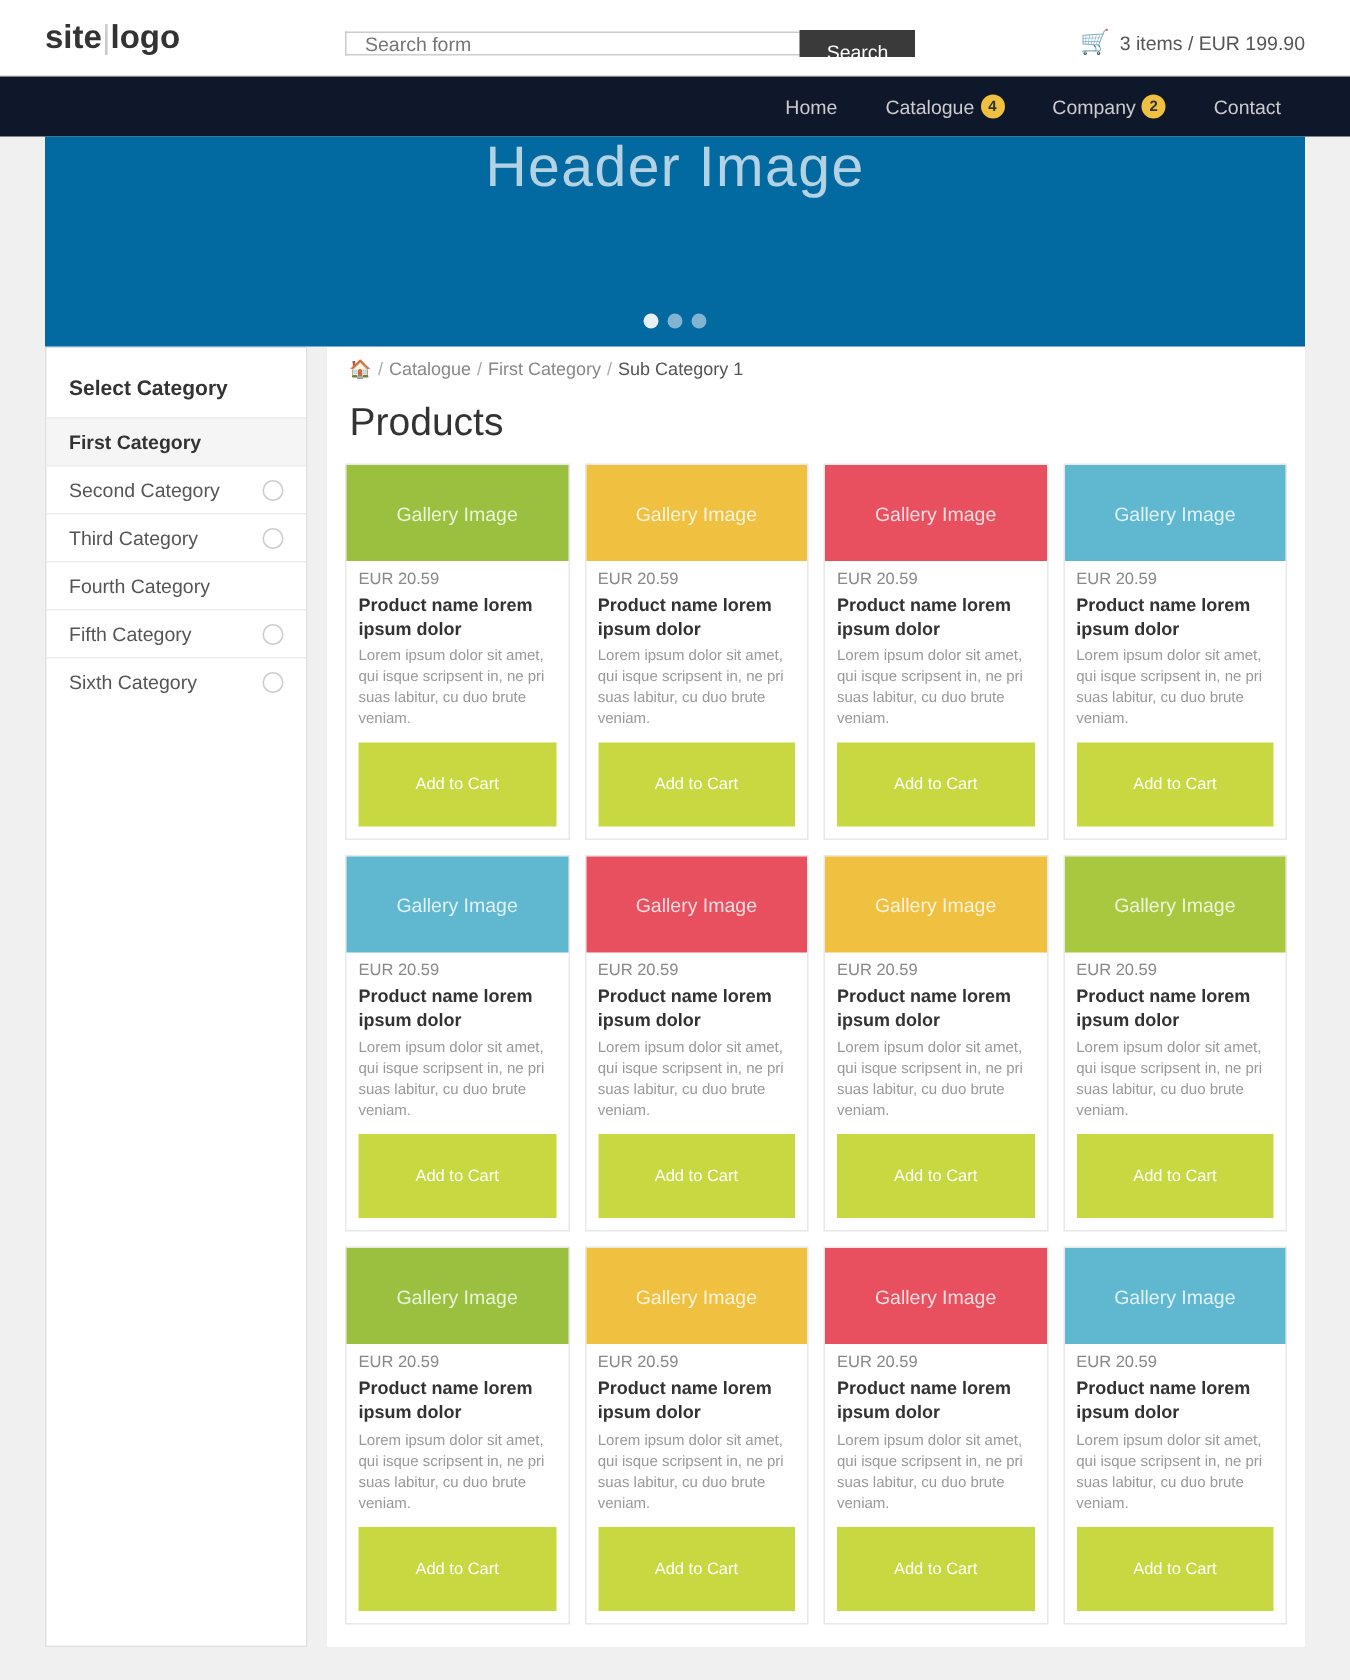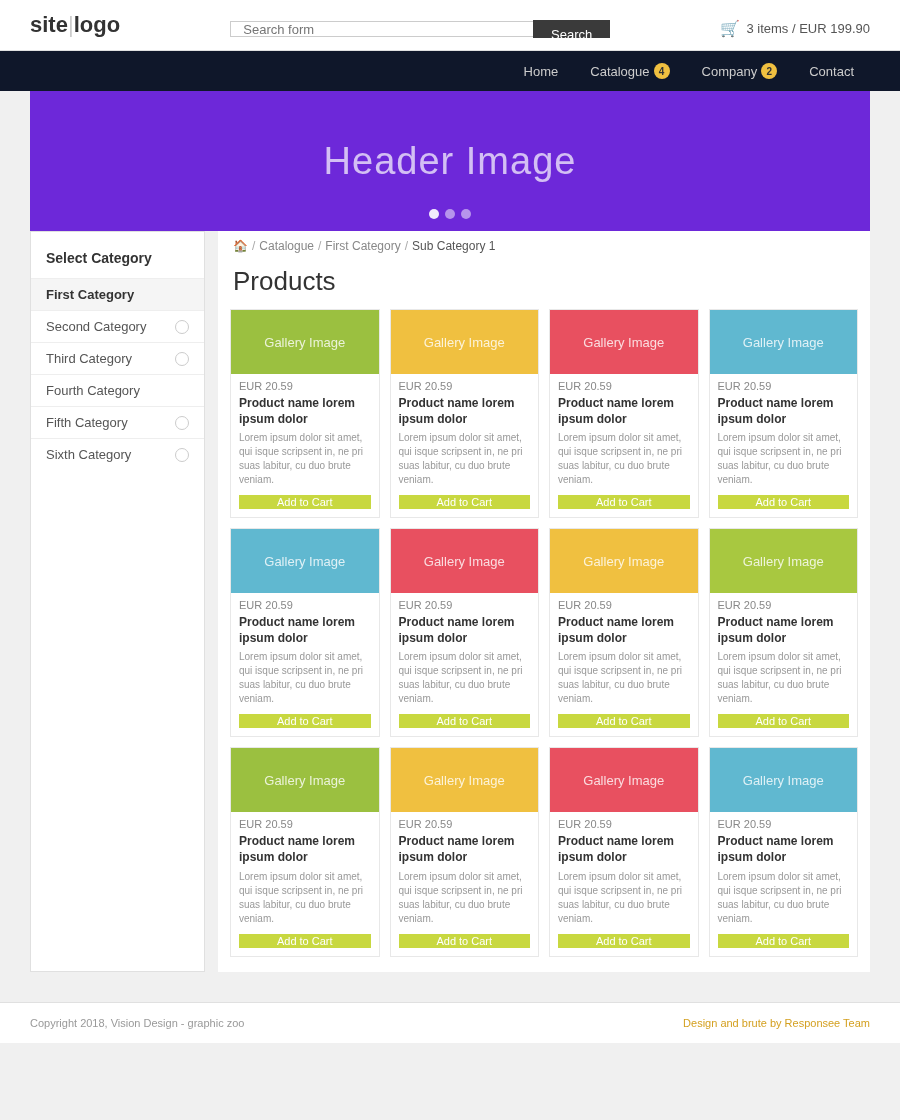--- a/index.html
+++ b/index.html
@@ -70,24 +70,24 @@
 
     
     .main-wrapper {
       max-width: 860px;
       margin: 0 auto;
       padding: 0 10px 20px;
     }
 
     
     .banner {
-      background: #6d28d9;
+      background: #0369a1;
       height: 140px;
       display: flex;
-      align-items: center;
+      align-items: flex-start;
       justify-content: center;
       margin-bottom: 0;
       position: relative;
     }
     .banner-title {
       font-size: 38px;
       color: rgba(255,255,255,0.7);
       font-weight: 300;
       letter-spacing: 1px;
     }
@@ -193,21 +193,21 @@
       font-weight: 300;
     }
     .product-info { padding: 6px 8px 8px; flex: 1; display: flex; flex-direction: column; }
     .product-price { font-size: 11px; color: #888; margin-bottom: 4px; }
     .product-name { font-size: 12px; font-weight: bold; color: #333; margin-bottom: 4px; line-height: 1.3; }
     .product-desc { font-size: 10px; color: #999; line-height: 1.4; margin-bottom: 8px; flex: 1; }
     .add-to-cart {
       background: #c8d840;
       color: #fff;
       border: none;
-      padding: 1px 8px;
+      padding: 22px 8px;
       font-size: 11px;
       cursor: pointer;
       width: 100%;
       text-align: center;
     }
 
     
     .footer {
       background: #fff;
       border-top: 1px solid #e0e0e0;

